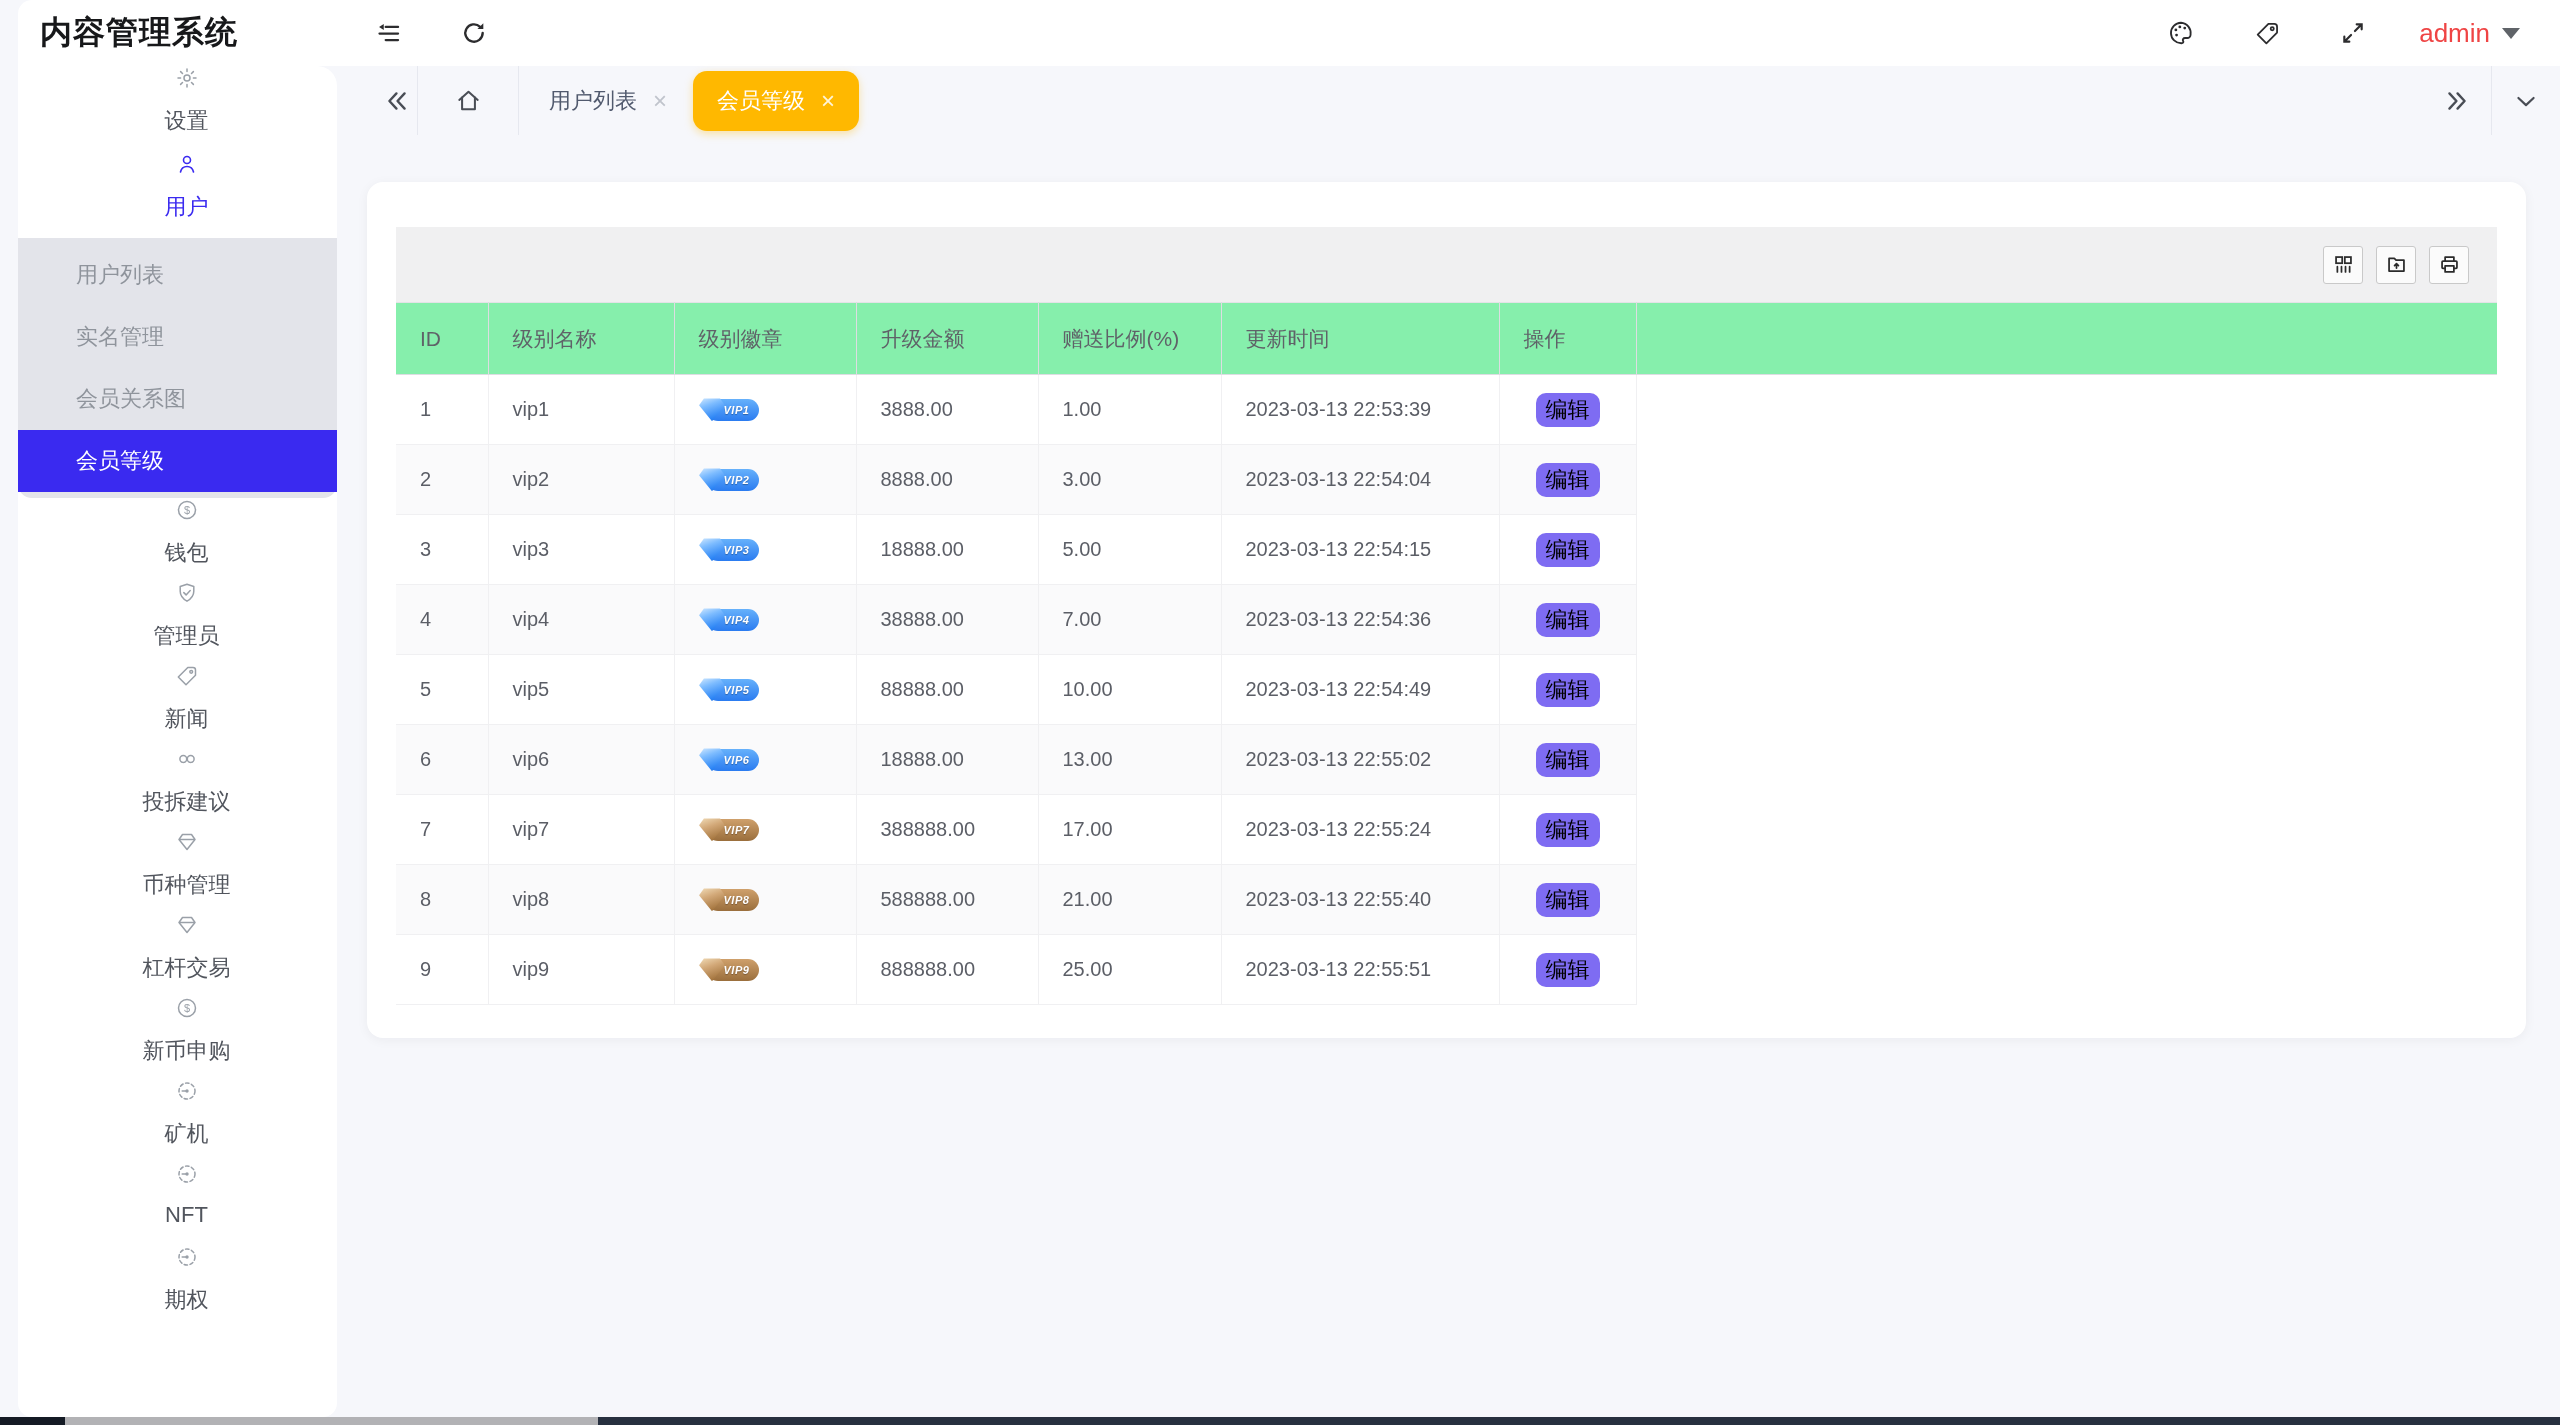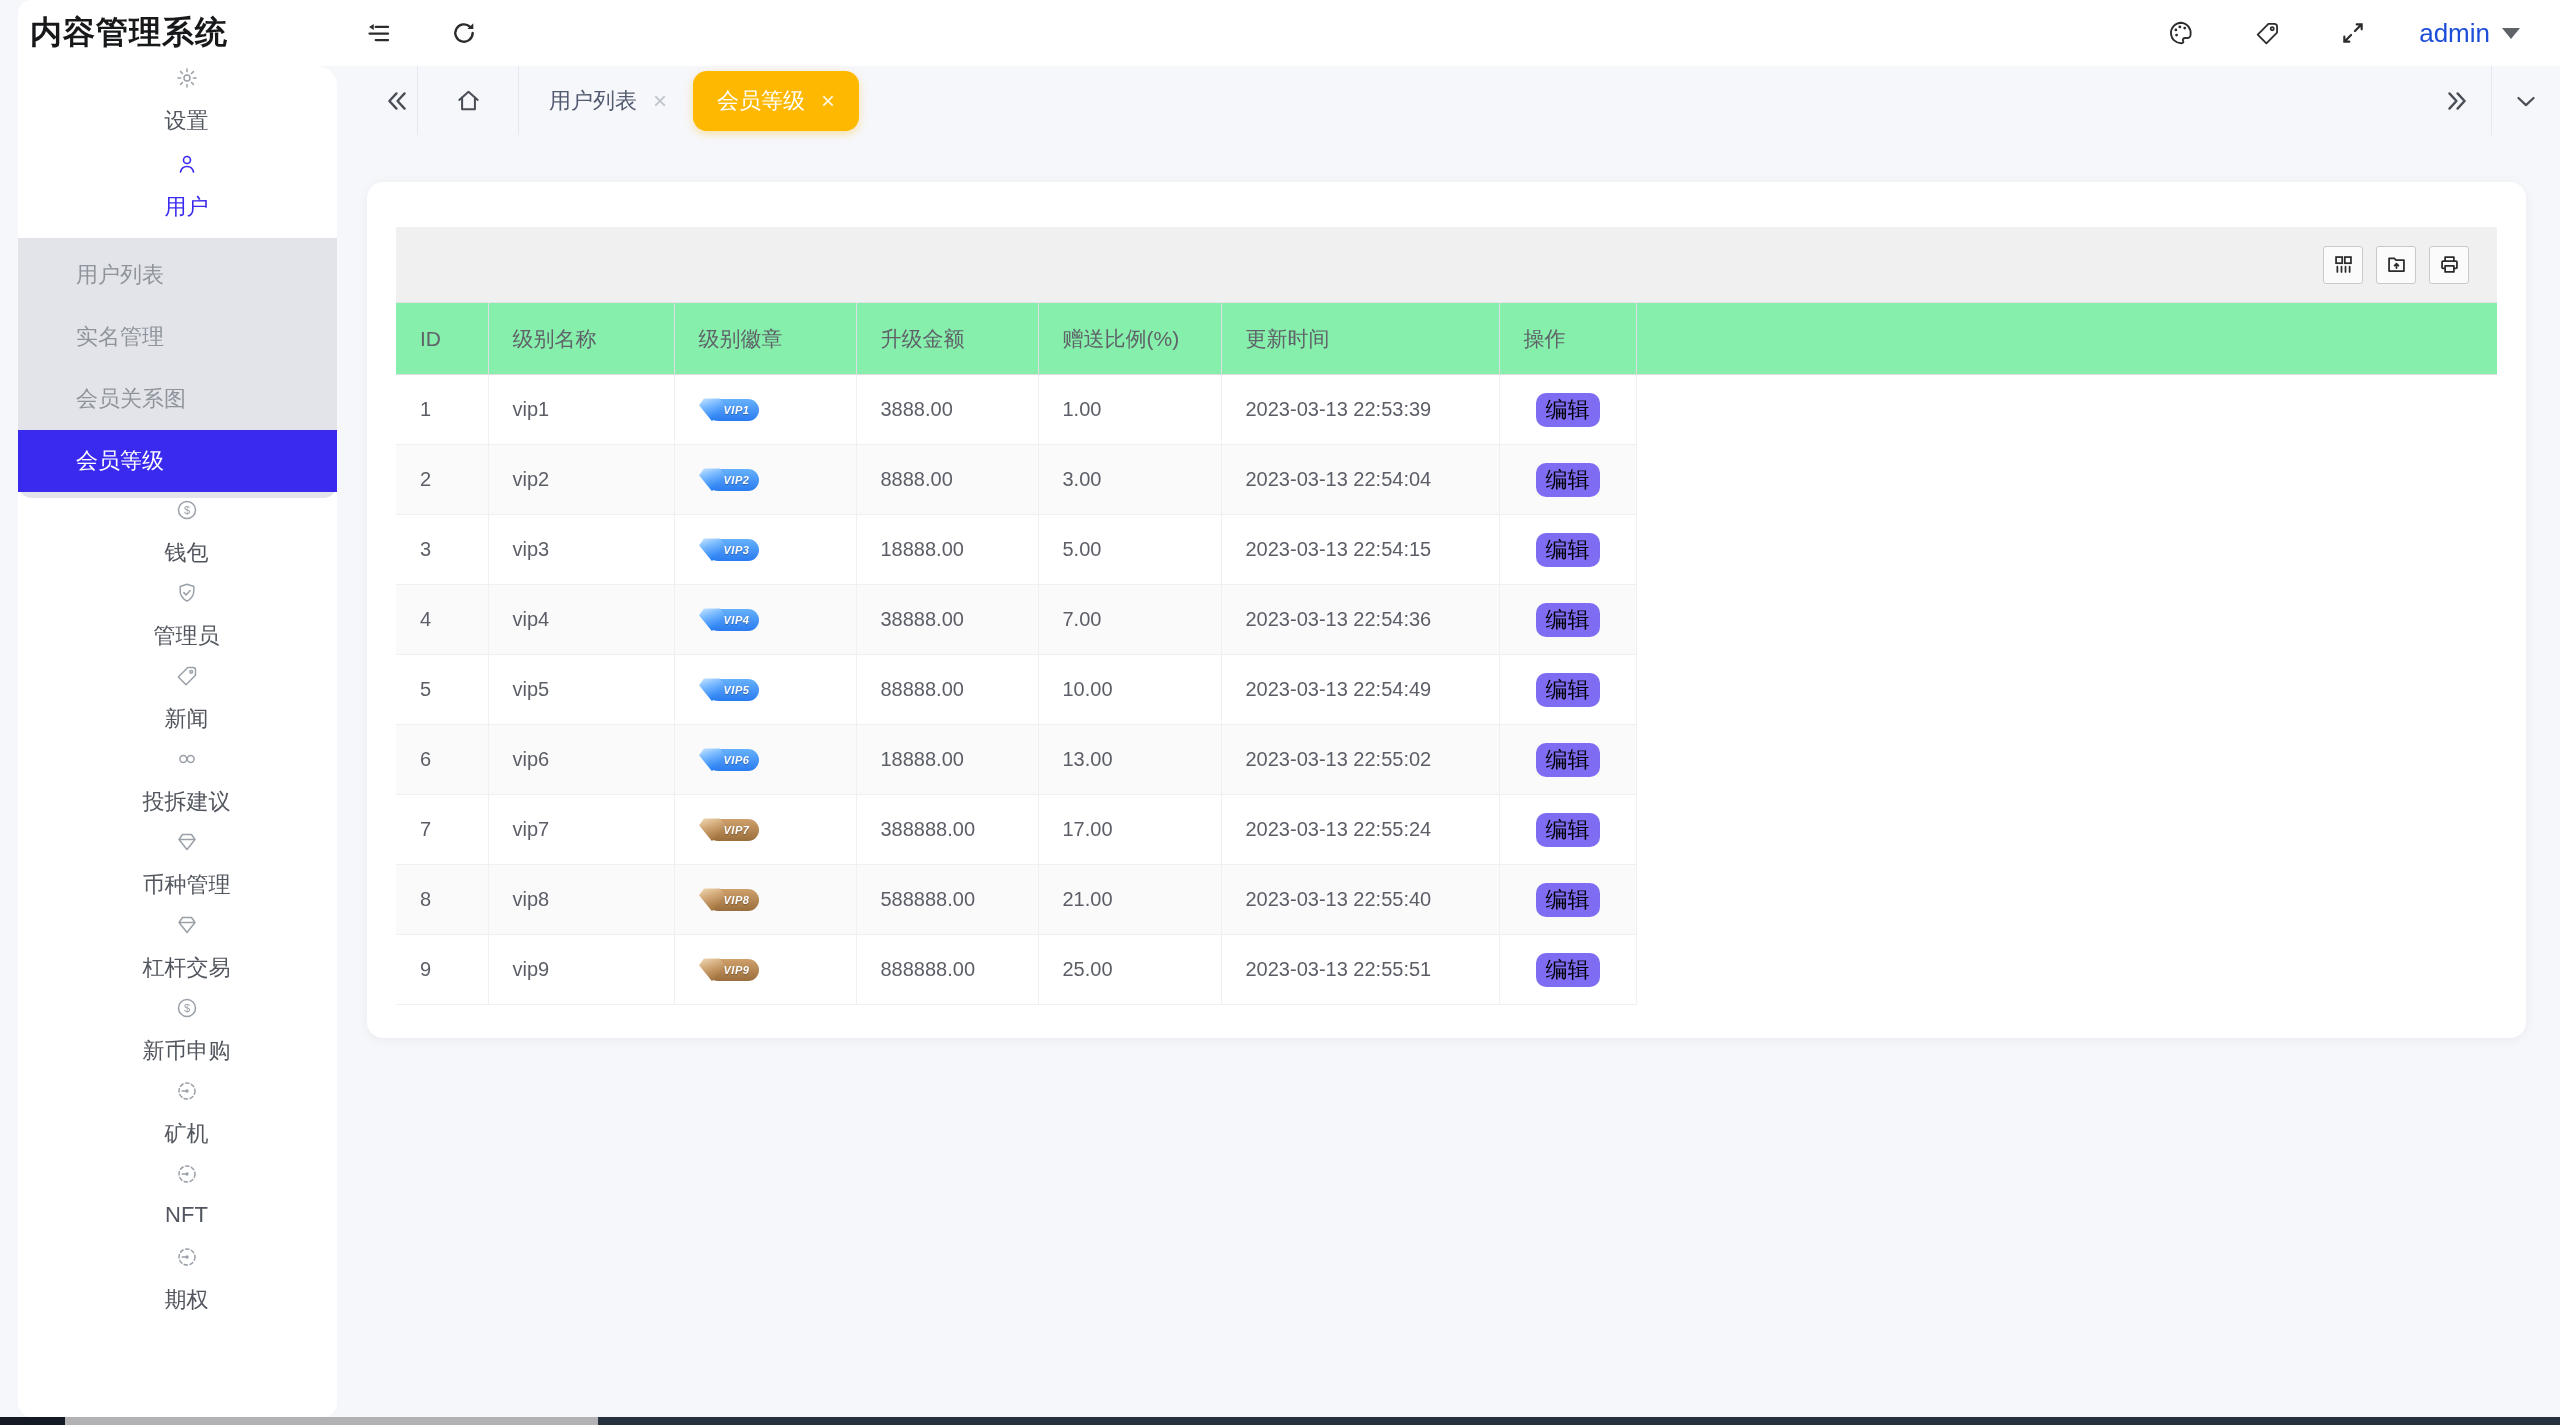--- a/index.html
+++ b/index.html
@@ -14,28 +14,28 @@
     font-family:"Liberation Sans","DejaVu Sans",sans-serif;color:#51555d;
   }
   svg{display:block;}
   button{background:none;border:none;cursor:pointer;font-family:inherit;color:inherit;}
 
   
   .app-header{
     position:absolute;left:18px;top:0;right:0;height:66px;background:#fff;
     border-radius:14px 0 0 0;display:flex;align-items:center;
   }
-  .brand{width:300px;margin-left:12px;font-size:32px;font-weight:bold;color:#17181a;letter-spacing:1px;white-space:nowrap;}
+  .brand{width:300px;margin-left:22px;font-size:32px;font-weight:bold;color:#17181a;letter-spacing:1px;white-space:nowrap;}
   .hd-btn{width:40px;height:40px;display:flex;align-items:center;justify-content:center;color:#2c2c2e;}
   .hd-btn.collapse{margin-left:28px;}
   .hd-btn.refresh{margin-left:46px;}
   .hd-spacer{flex:1;}
   .hd-btn.right{margin-left:46px;}
   .user-menu{display:flex;align-items:center;margin-left:46px;margin-right:40px;gap:12px;}
-  .user-name{font-size:26px;color:#1d4ed8;}
+  .user-name{font-size:26px;color:#ef4444;}
   .caret-down{width:0;height:0;border-left:9px solid transparent;border-right:9px solid transparent;border-top:11px solid #5f6368;}
 
   
   .tabbar{
     position:absolute;left:337px;top:66px;right:0;height:69px;
     display:flex;align-items:center;
   }
   .tb-btn{width:40px;height:40px;display:flex;align-items:center;justify-content:center;color:#494d55;}
   .tb-btn.first{margin-left:40px;}
   .tb-div{width:1px;height:69px;background:#e6e8ef;margin:0 0;}

